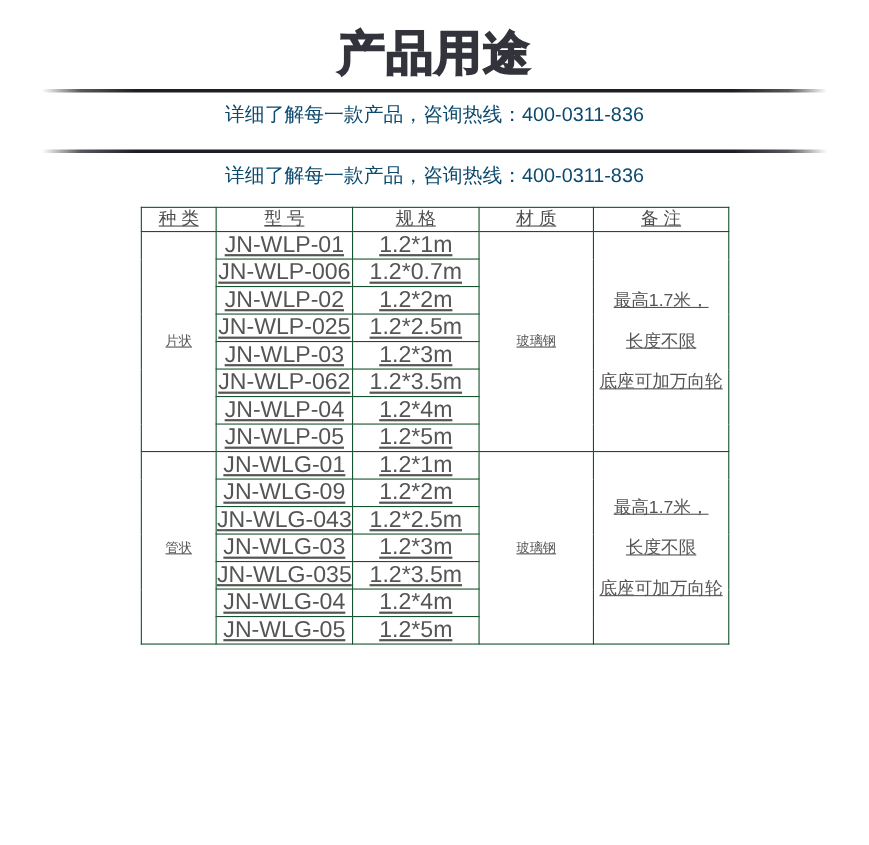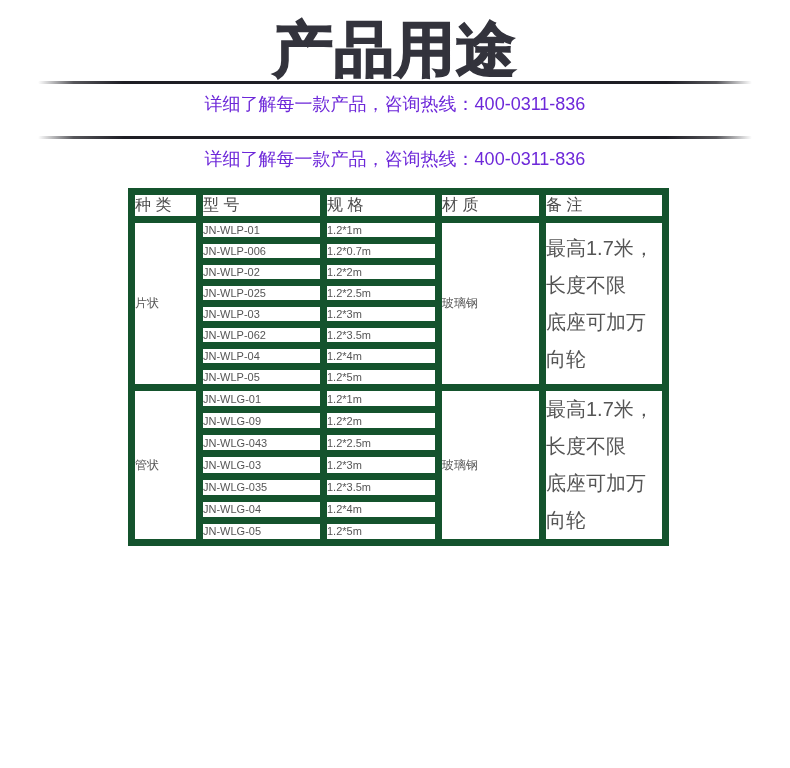--- a/index.html
+++ b/index.html
@@ -8,21 +8,21 @@
     width:790px; height:768px;
     font-family:"Liberation Sans", sans-serif;
     color:#3d3d3d;
     overflow:hidden;
   }
   .page { width:790px; height:768px; background:#fff; }
 
   
   .sec-header { text-align:center; }
   .big-title {
-    font-size:60px;
+    font-size:43px;
     line-height:57px;
     font-weight:900;
     letter-spacing:1px;
     color:#33333c;
     padding-top:21px;
     -webkit-text-stroke:1.5px #33333c;
   }
   .divider {
     height:3px;
     margin:3px 38px 0 38px;
@@ -32,21 +32,21 @@
       #1e1e24 12%,
       #1e1e24 88%,
       rgba(30,30,36,0.75) 95%,
       rgba(30,30,36,0) 100%);
     border-radius:2px;
   }
   .subtitle {
     margin-top:9px;
     font-size:18px;
     line-height:22px;
-    color:#6d28d9;
+    color:#0c4a6e;
   }
 
   
   .usage-text {
     margin:15px 40px 0 40px;
     font-size:19px;
     line-height:28px;
     text-align:justify;
     color:#3b3b3b;
   }
@@ -56,31 +56,32 @@
   
   table.spec-table {
     margin:18px 0 0 128px;
     border-collapse:collapse;
     table-layout:fixed;
     width:534px;
     color:#555555;
     border:1px solid #565656;
   }
   .spec-table th, .spec-table td {
-    border:7px solid #14532d;
-    text-align:left;
+    border:1px solid #14532d;
+    text-align:center;
     vertical-align:middle;
     height:21px;
     font-weight:normal;
     overflow:hidden;
+    text-decoration:underline;
   }
   .spec-table th { font-size:16px; color:#4c4c4c; }
-  .spec-table td { font-size:11px; }
+  .spec-table td { font-size:21px; }
   .spec-table td.type, .spec-table td.material { font-size:12px; }
-  .spec-table td.notes { font-size:20px; line-height:37px; }
+  .spec-table td.notes { font-size:16px; line-height:37px; }
 </style>
 </head>
 <body>
 
 <div class="page">
 
   <div class="sec-header">
     <div class="big-title">产品用途</div>
     <div class="divider"></div>
     <div class="subtitle">详细了解每一款产品，咨询热线：400-0311-836</div>

